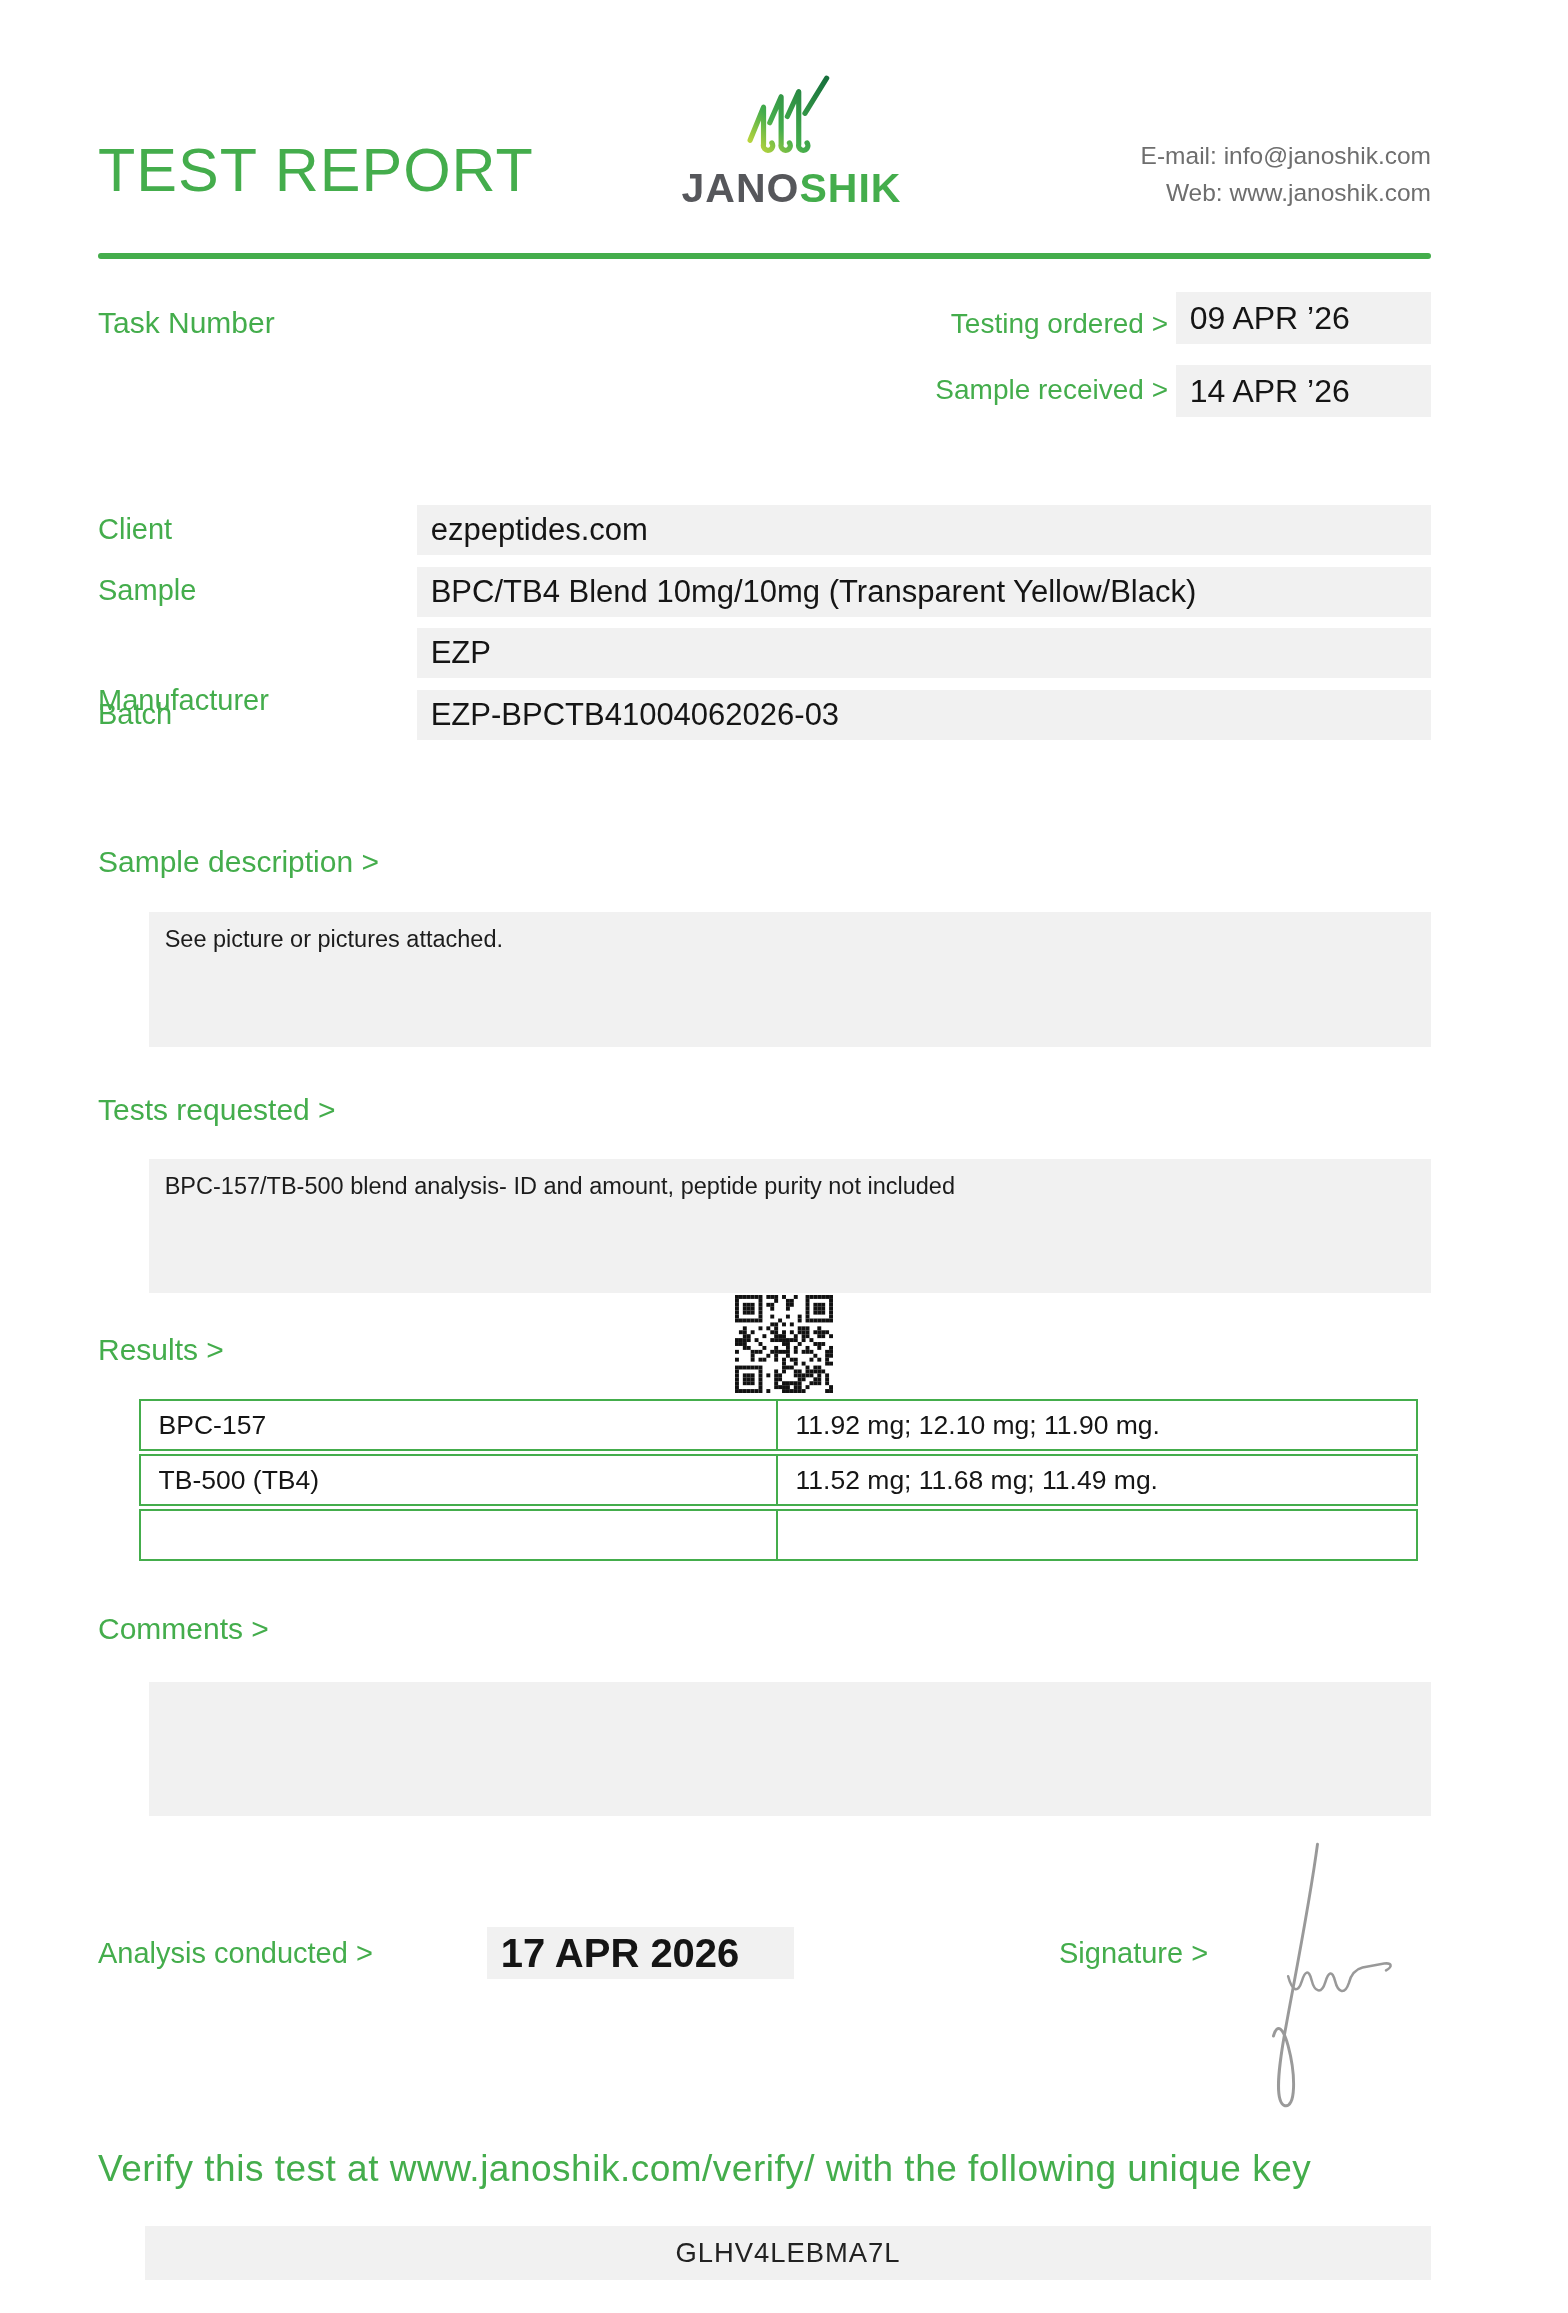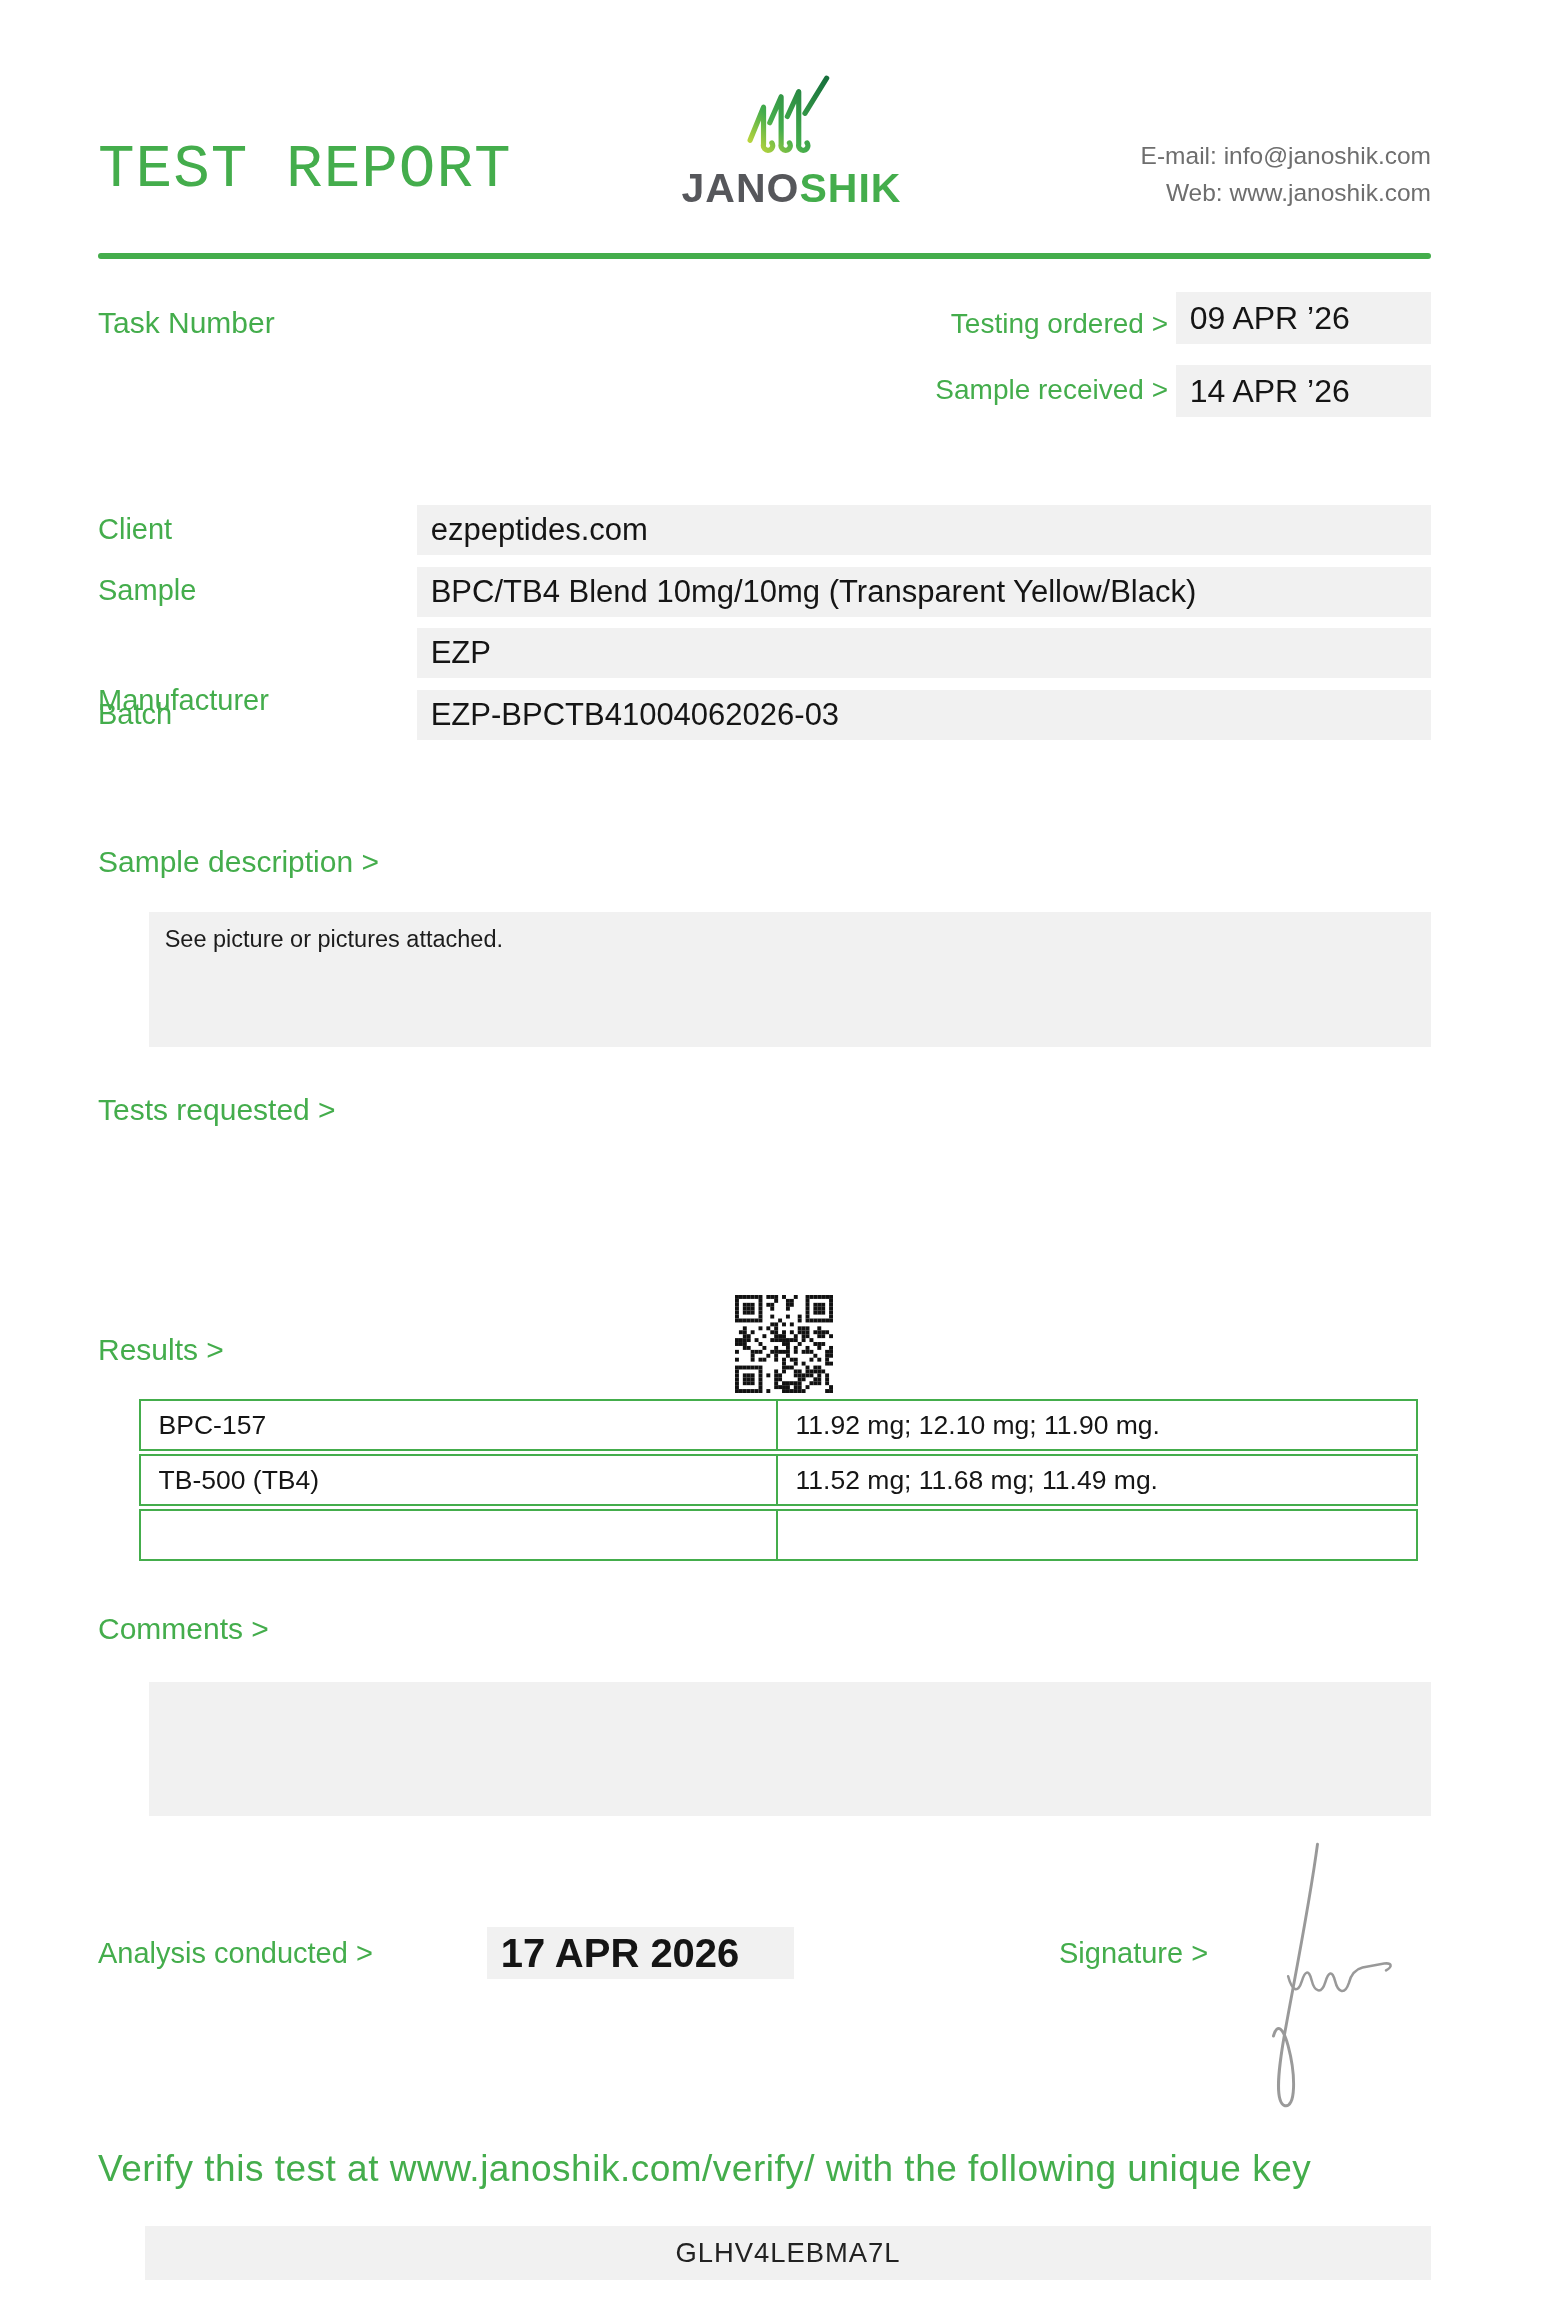--- a/index.html
+++ b/index.html
@@ -7,21 +7,21 @@
     --green-dark:#17703c;
     --box:#f1f1f1;
     --ink:#151515;
     --gray:#6e6e6e;
   }
   *{margin:0;padding:0;box-sizing:border-box;}
   body{background:#ffffff;font-family:"Liberation Sans","DejaVu Sans",sans-serif;}
   .page{position:relative;width:1568px;height:2313px;background:#fff;overflow:hidden;margin:0 auto;}
 
   .title{position:absolute;left:98px;top:135px;font-size:61px;color:var(--green);
-         letter-spacing:1px;font-weight:400;white-space:nowrap;font-family:Liberation Mono, monospace;}
+         letter-spacing:1px;font-weight:400;white-space:nowrap;}
 
   .logo{position:absolute;left:674px;top:73px;width:235px;text-align:center;}
   .logo svg{display:block;margin:0 auto;}
   .brand{font-size:41px;font-weight:bold;letter-spacing:1px;margin-top:3.9px;white-space:nowrap;}
   .brand .b1{color:#56575b;}
   .brand .b2{color:var(--green);}
 
   .contact{position:absolute;right:137px;top:137px;text-align:right;
            font-size:24.5px;line-height:37px;color:var(--gray);white-space:nowrap;}
 
@@ -132,20 +132,23 @@
   <div class="gbox info-box" style="top:690px;">
     <span>EZP-BPCTB41004062026-03</span>
   </div>
 
   <div class="sechead" style="top:845px;">Sample description &gt;</div>
   <div class="bigbox" style="top:912px;height:135px;">
     <div class="content">See picture or pictures attached.</div>
   </div>
 
   <div class="sechead" style="top:1093px;">Tests requested &gt;</div>
+  <div class="bigbox" style="top:1159px;height:134px;">
+    <div class="content">BPC-157/TB-500 blend analysis- ID and amount, peptide purity not included</div>
+  </div>
 
   <div class="sechead" style="top:1333px;">Results &gt;</div>
   <div class="qr"><svg width="98" height="98" viewBox="0 0 100 100" fill="#111">
         <rect x="0" y="0" width="4" height="4"></rect>
         <rect x="4" y="0" width="4" height="4"></rect>
         <rect x="8" y="0" width="4" height="4"></rect>
         <rect x="12" y="0" width="4" height="4"></rect>
         <rect x="16" y="0" width="4" height="4"></rect>
         <rect x="20" y="0" width="4" height="4"></rect>
         <rect x="24" y="0" width="4" height="4"></rect>

